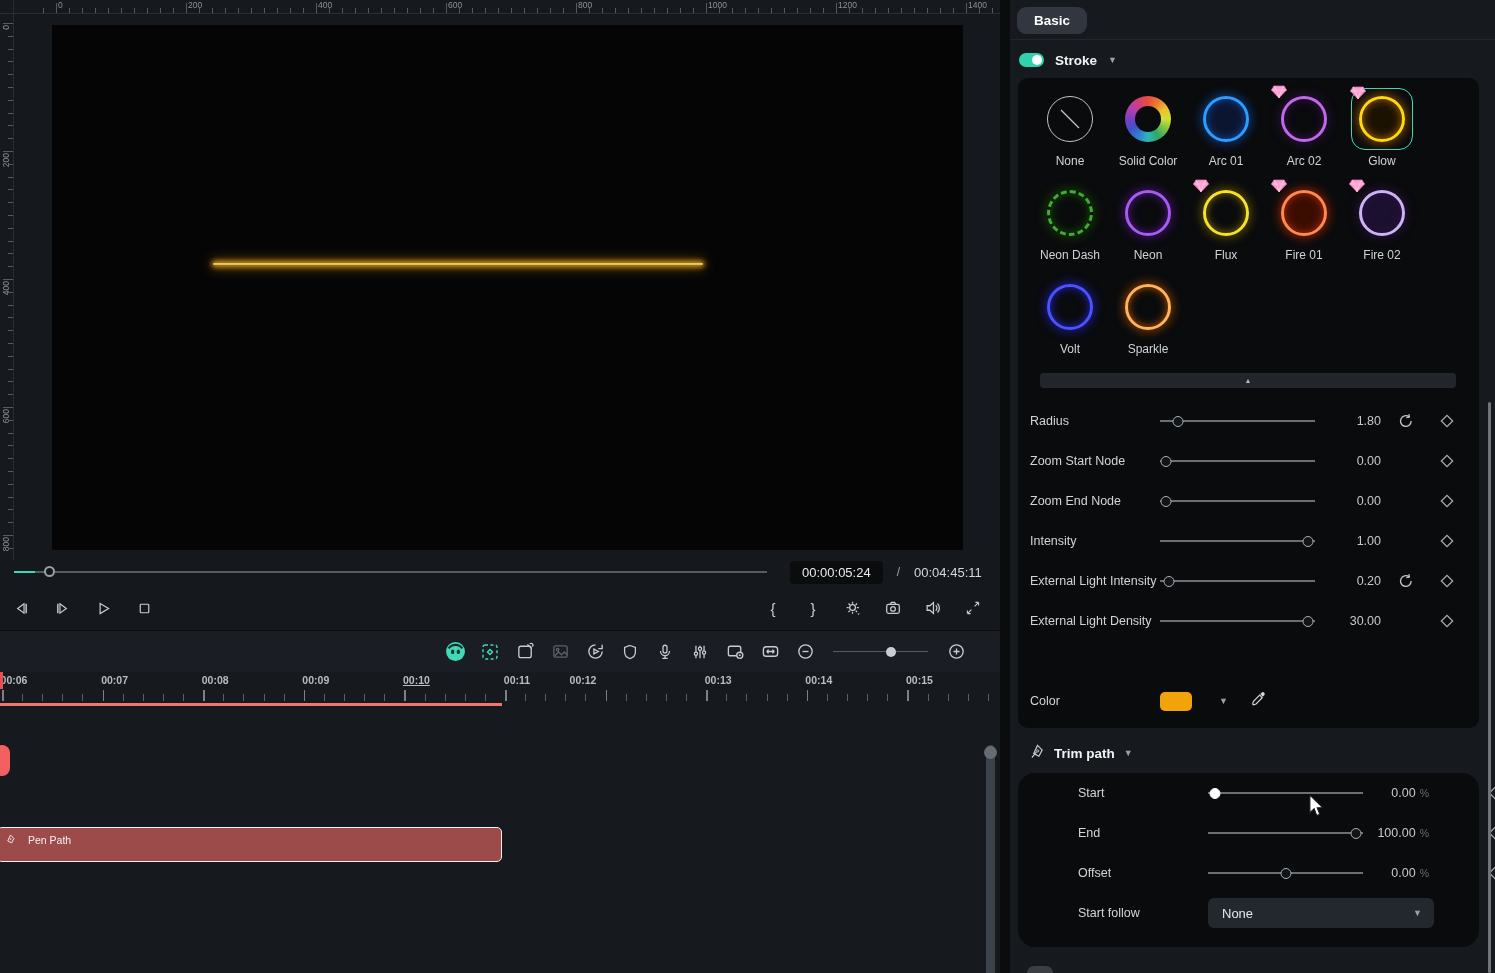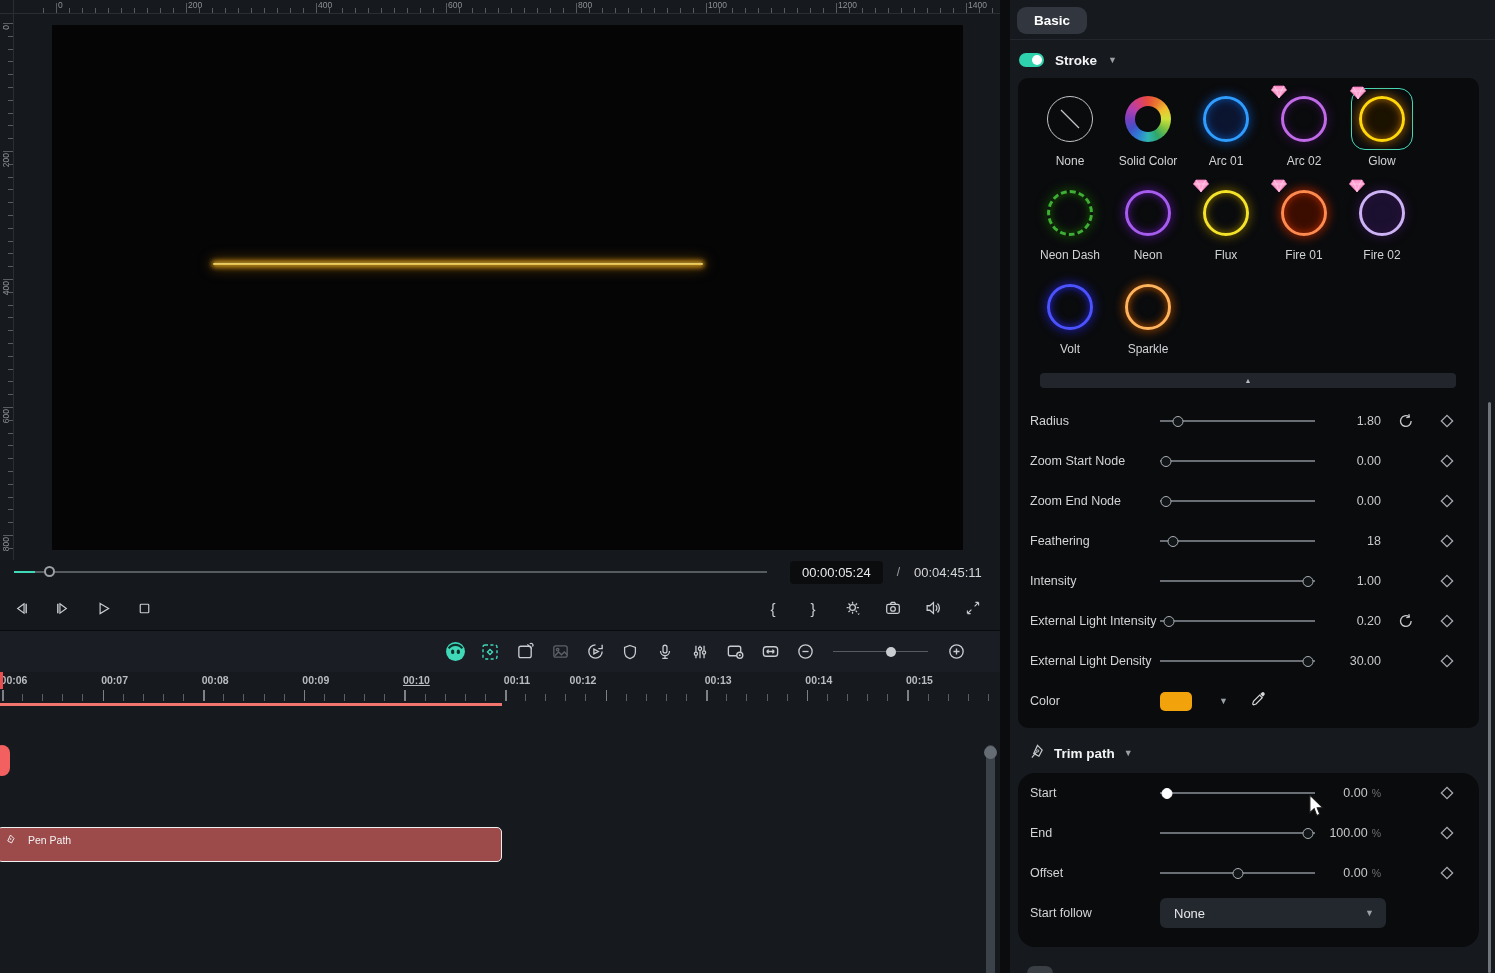--- a/index.html
+++ b/index.html
@@ -94,21 +94,21 @@
   .param-value { width:66px; flex:none; display:flex; justify-content:flex-end; align-items:baseline; font-size:12.5px; color:#c6c8ca; }
   .unit { color:#6c7075; font-size:10.5px; margin-left:4px; }
   .reset-slot { width:30px; flex:none; margin-left:10px; display:flex; justify-content:center; }
   .kf-slot { width:44px; flex:none; margin-left:4px; display:flex; justify-content:center; }
   #color-row { position:absolute; left:0; top:603px; width:461px; height:40px; display:flex; align-items:center; padding-left:12px; }
   #color-swatch { width:32px; height:19px; border-radius:5px; margin-left:0; cursor:pointer; }
   #color-caret { margin-left:27px; cursor:pointer; }
   #color-picker { margin-left:22px; cursor:pointer; }
 
   #trim-header { position:absolute; left:20px; top:741px; height:24px; display:flex; align-items:center; gap:9px; }
-  #black2 { position:absolute; left:8px; top:773px; width:461px; height:174px; background:#0a0b0d; border-radius:17px; }
+  #black2 { position:absolute; left:8px; top:773px; width:461px; height:174px; background:#0a0b0d; border-radius:17px;padding-left:48px; }
   #pathfollow-row { display:flex; align-items:center; height:40px; padding-left:12px; margin-top:0px; }
   #pathfollow-dd { width:226px; height:30px; background:#23272e; border:none; border-radius:6px; display:flex;
                    align-items:center; justify-content:space-between; padding:0 12px 0 14px; cursor:pointer; }
   #pathfollow-dd .dd-value { color:#e5e7e9; font-size:13px; }
   #bottom-clip-toggle { position:absolute; left:17px; top:966px; width:26px; height:14px; border-radius:8px; background:#3a3f46; }
   #panel-scrollbar { position:absolute; left:478px; top:402px; width:3px; height:571px; background:#70757b; border-radius:2px; }
 
   #cursor { position:absolute; left:1307px; top:795px; z-index:50; }
 </style>
 </head>
@@ -668,38 +668,20 @@
             <span class="reset-slot"></span>
             <span class="kf-slot">
               <button class="icon-btn" style="width: 20px; height: 20px;">
                 <svg width="18" height="18" viewBox="0 0 18 18">
                   <rect x="5" y="5" width="8" height="8" transform="rotate(45 9 9)" fill="none" stroke="#a6abb0" stroke-width="1.3"></rect>
                 </svg>
               </button>
             </span>
           </div>
           <div class="param-row">
-            <span class="param-label">Feathering</span>
-            <div class="slider">
-              <div class="track"></div>
-              <div class="thumb" style="left: 13.43px;"></div>
-            </div>
-            <span class="param-value">
-              <span>18</span>
-            </span>
-            <span class="reset-slot"></span>
-            <span class="kf-slot">
-              <button class="icon-btn" style="width: 20px; height: 20px;">
-                <svg width="18" height="18" viewBox="0 0 18 18">
-                  <rect x="5" y="5" width="8" height="8" transform="rotate(45 9 9)" fill="none" stroke="#a6abb0" stroke-width="1.3"></rect>
-                </svg>
-              </button>
-            </span>
-          </div>
-          <div class="param-row">
             <span class="param-label">Intensity</span>
             <div class="slider">
               <div class="track"></div>
               <div class="thumb" style="left: 147.53px;"></div>
             </div>
             <span class="param-value">
               <span>1.00</span>
             </span>
             <span class="reset-slot"></span>
             <span class="kf-slot">

